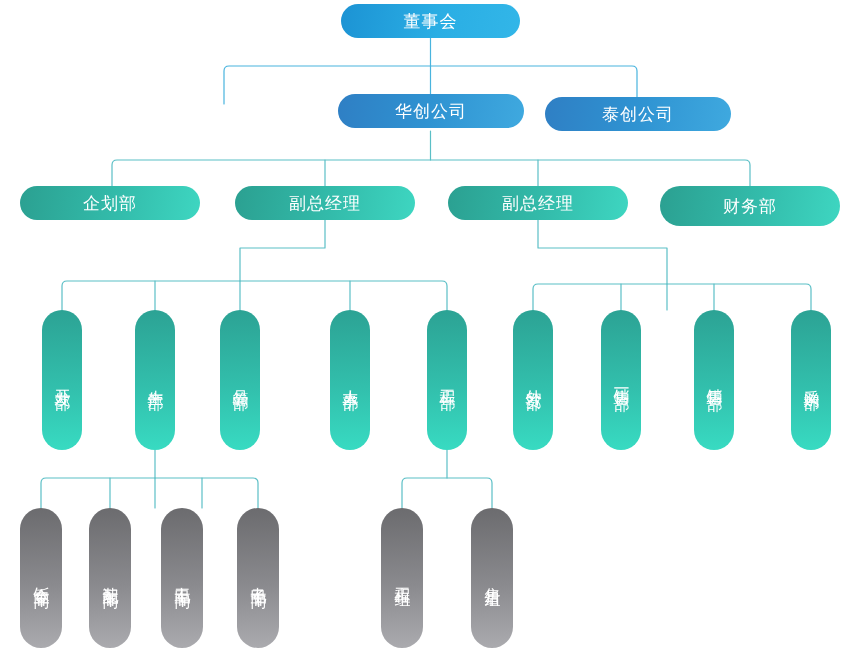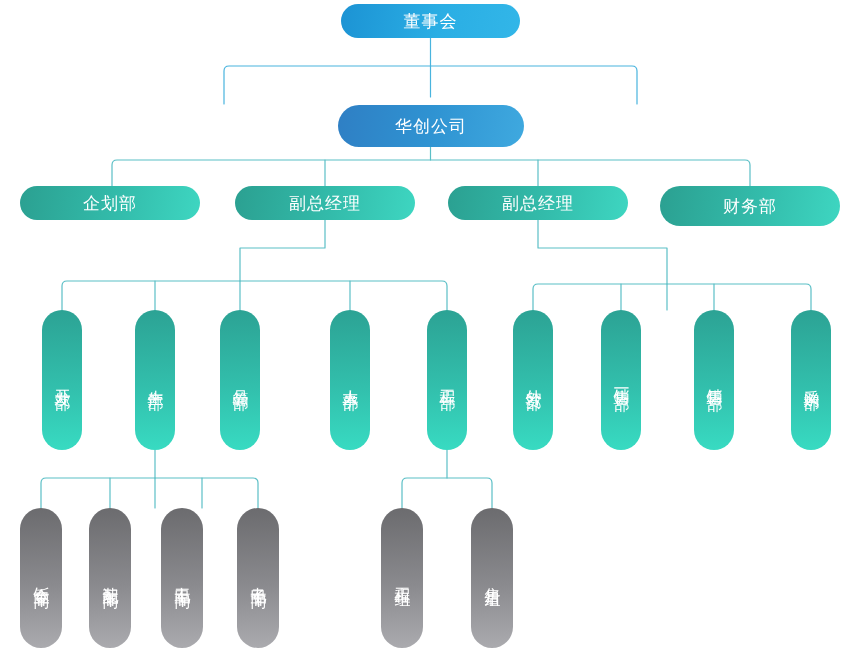--- a/index.html
+++ b/index.html
@@ -113,22 +113,25 @@
 
       <path d="M447 450 L447 478"></path>
       <path d="M402 508 L402 483 Q402 478 407 478 L487 478 Q492 478 492 483 L492 508"></path>
     </g>
   </svg>
 
   <div class="node h theme-board" style="left:341px; top:4px; width:179px; height:34px;">
     <span class="label">董事会</span>
   </div>
 
-  <div class="node h theme-company" style="left:338px; top:105px; width:186px; height:42px;">
+  <div class="node h theme-company" style="left:338px; top:94px; width:186px; height:34px;">
     <span class="label">华创公司</span>
+  </div>
+  <div class="node h theme-company" style="left:545px; top:97px; width:186px; height:34px;">
+    <span class="label">泰创公司</span>
   </div>
 
   <div class="node h theme-dept" style="left:20px; top:186px; width:180px; height:34px;">
     <span class="label">企划部</span>
   </div>
   <div class="node h theme-dept" style="left:235px; top:186px; width:180px; height:34px;">
     <span class="label">副总经理</span>
   </div>
   <div class="node h theme-dept" style="left:448px; top:186px; width:180px; height:34px;">
     <span class="label">副总经理</span>

